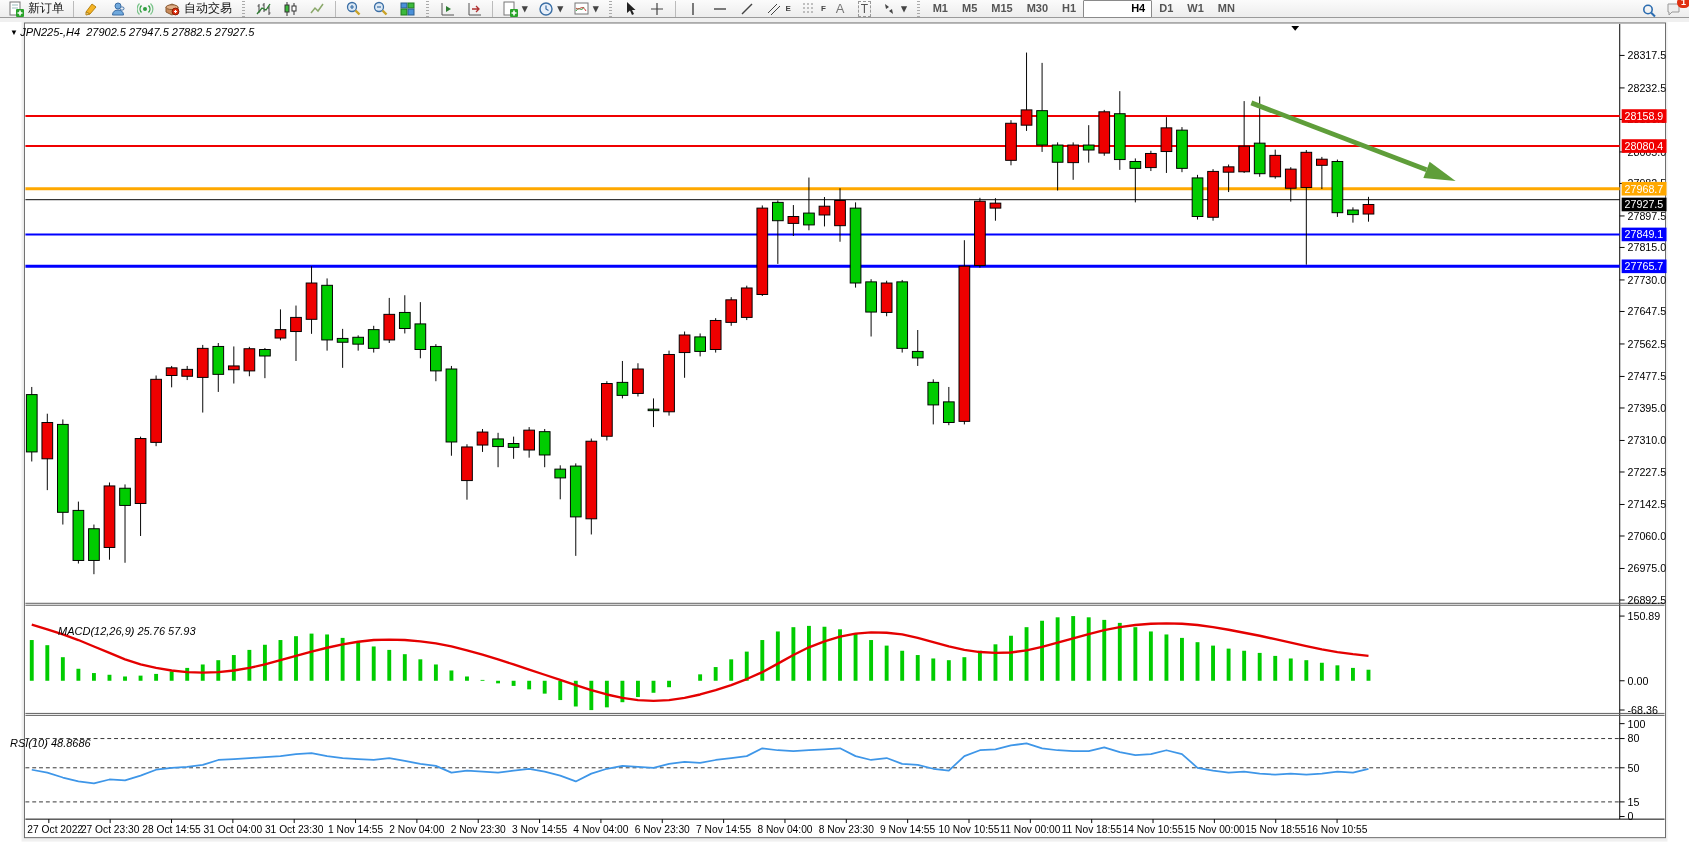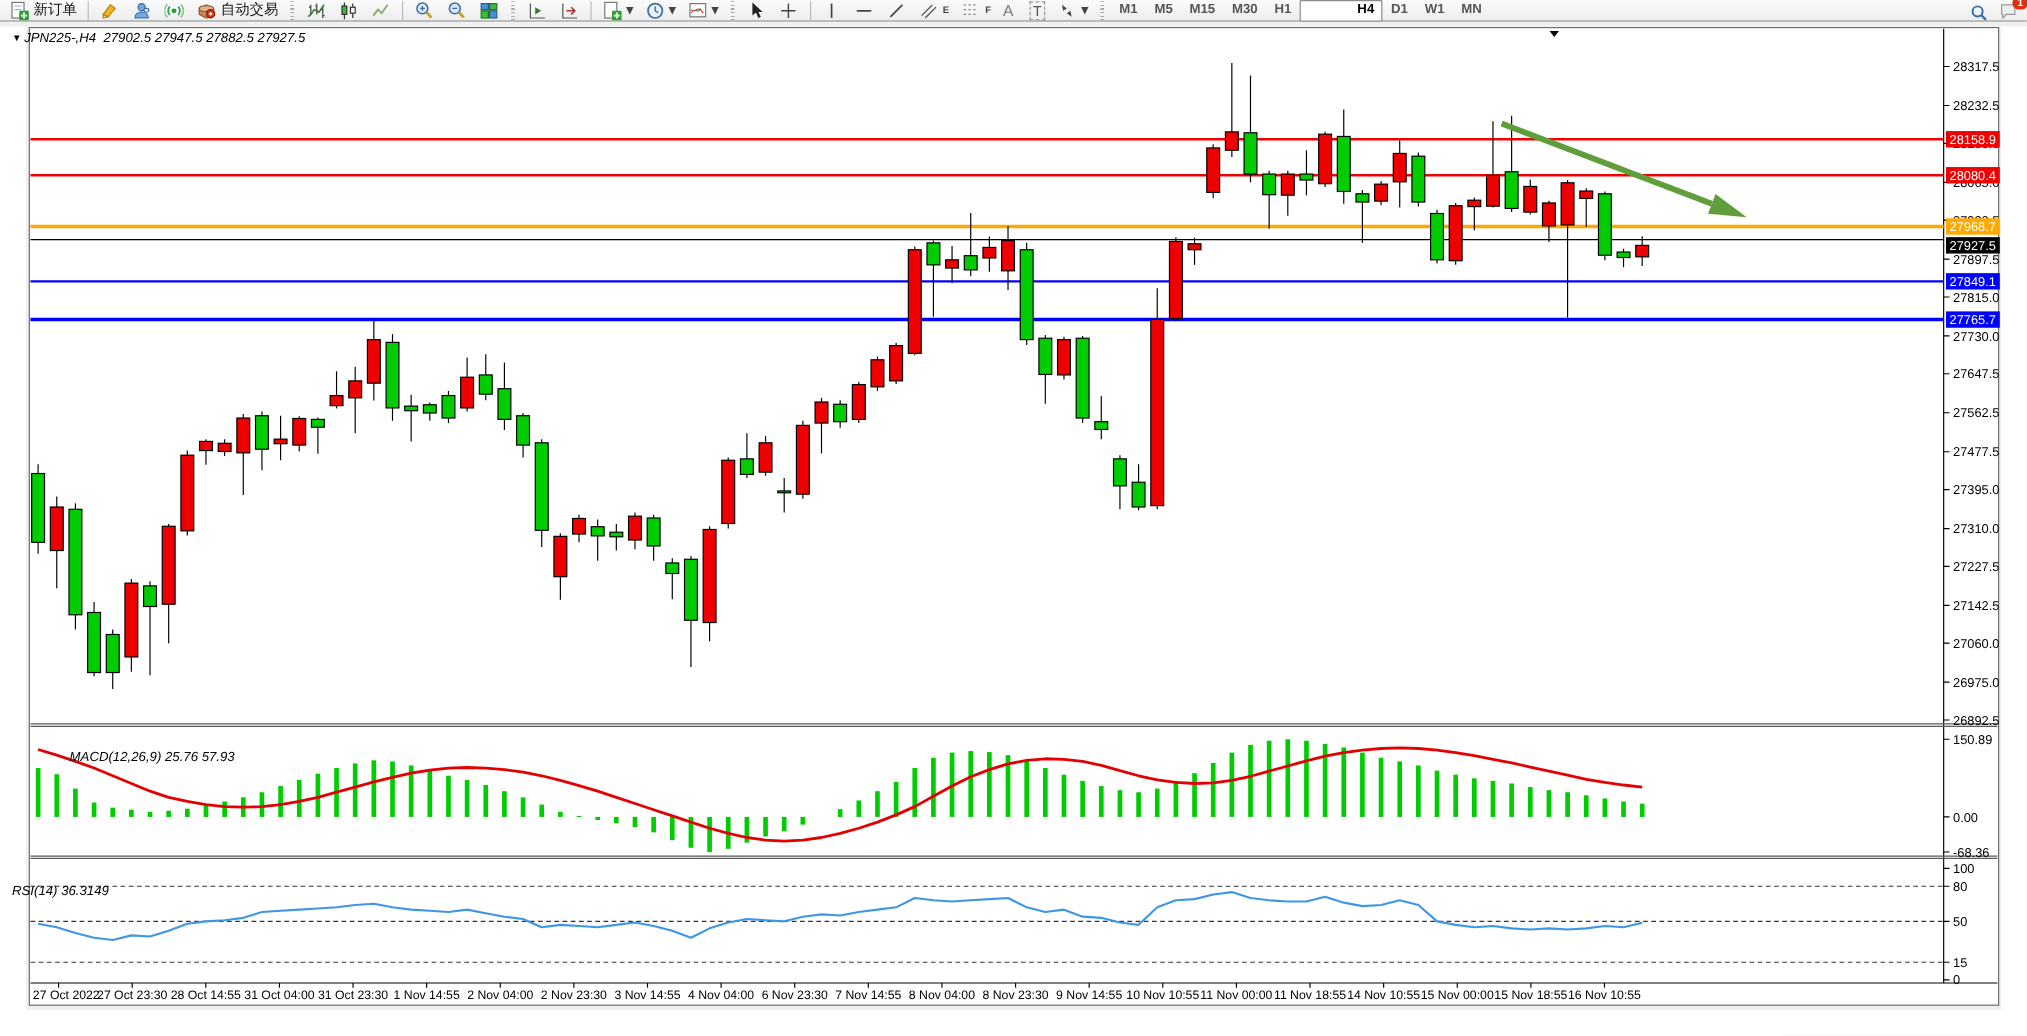--- a/index.html
+++ b/index.html
@@ -653,14 +653,14 @@
         <line x1="1640" y1="787.3" x2="1645" y2="787.3" stroke="#000"></line>
         <text x="1648" y="791.3" fill="#000">50</text>
         <line x1="1640" y1="822.3" x2="1645" y2="822.3" stroke="#000"></line>
         <text x="1648" y="826.3" fill="#000">15</text>
         <line x1="1640" y1="837.3" x2="1645" y2="837.3" stroke="#000"></line>
         <text x="1648" y="841.3" fill="#000">0</text>
       </g>
     </svg>
   <div class="overlay-label" id="title-bar"><span class="tri">▼ </span><span>JPN225-,H4</span><span>  </span><span>27902.5 27947.5 27882.5 27927.5</span></div>
   <div class="overlay-label" id="macd-label">MACD(12,26,9) 25.76 57.93</div>
-  <div class="overlay-label" id="rsi-label">RSI(14) 36.3149</div>
+  <div class="overlay-label" id="rsi-label">RSI(10) 48.8686</div>
 </div>
 
 </body></html>

